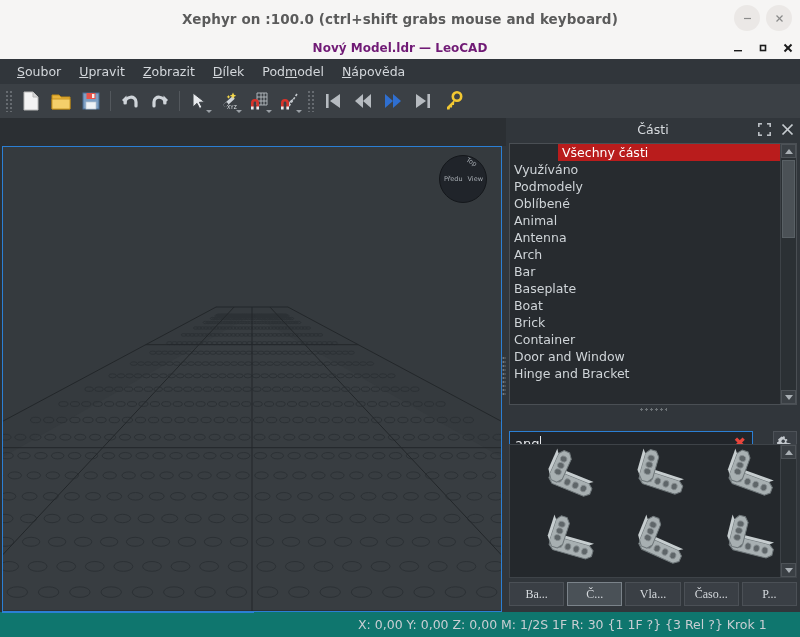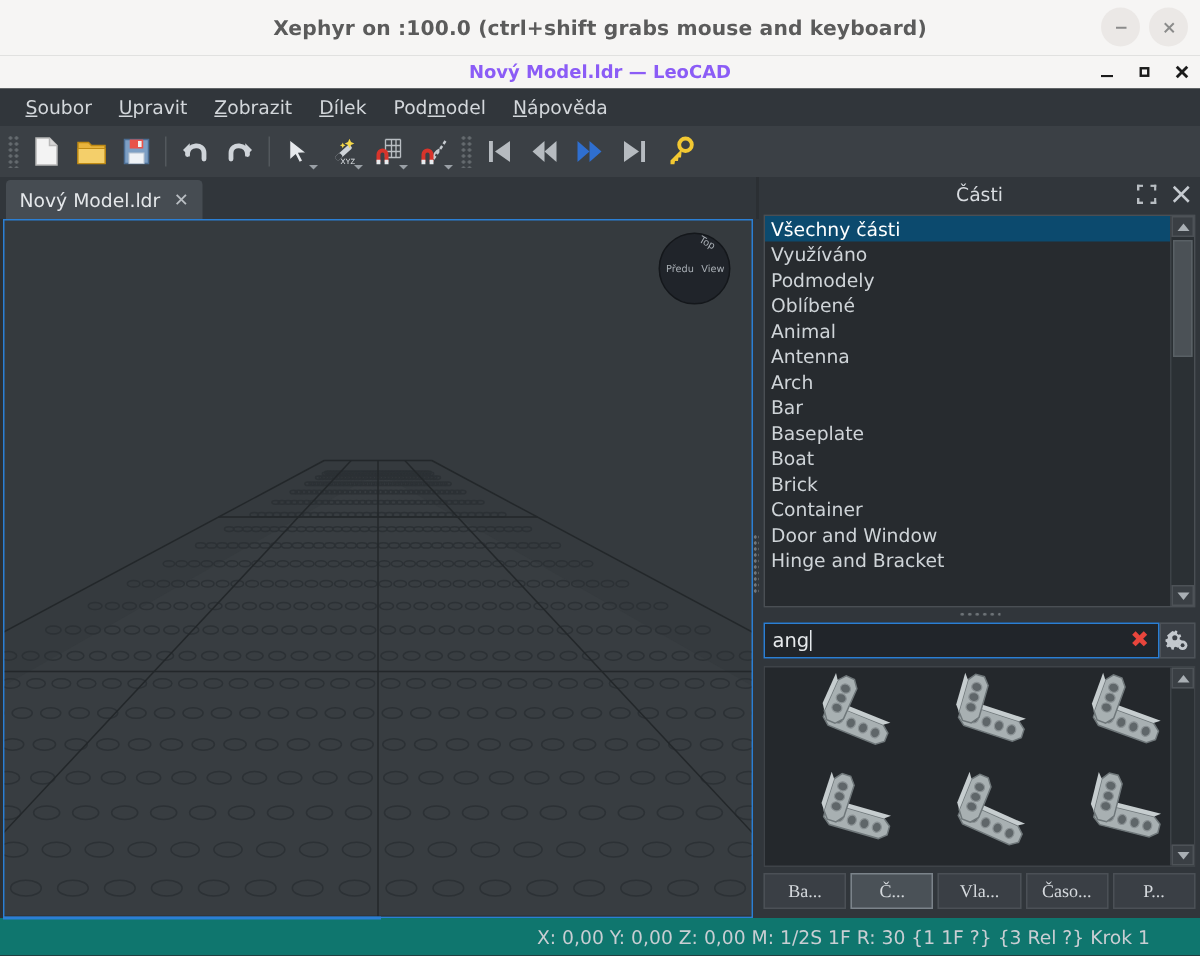--- a/index.html
+++ b/index.html
@@ -30,21 +30,21 @@
     color: #8b8b8b; font-size: 13px; line-height: 1;
   }
   .xe-btn svg { display:block; }
 
   
   .win-title {
     position: absolute; left: 0; top: 37px; width: 800px; height: 22px;
     background: #f6f5f4;
     display: flex; align-items: center; justify-content: center;
   }
-  .win-title-text { font-size: 12px; color: #8b5cf6; font-weight: bold; }
+  .win-title-text { font-size: 12px; color: #701a75; font-weight: bold; }
   .win-btns { position: absolute; right: 6px; top: 0; height: 22px; display: flex; align-items: center; gap: 13px; }
   .win-btns span { color: #1b1b1b; font-size: 11px; line-height: 1; display:flex; }
 
   
   .menubar {
     position: absolute; left: 0; top: 59px; width: 800px; height: 25px;
     background: #31363b;
     display: flex; align-items: center; padding-left: 8px; box-sizing: border-box;
   }
   .menu-item {
@@ -127,21 +127,21 @@
   .cat-list-wrap {
     position: absolute; left: 3px; top: 25px; width: 288px; height: 262px;
     background: #272b2f; border: 1px solid #4a4f54; box-sizing: border-box;
     display: flex;
   }
   .cat-list { flex: 1; overflow: hidden; padding-top: 0px; }
   .cat-item {
     font-size: 12.5px; color: #cfd4d8; height: 17px; line-height: 17px;
     padding-left: 4px; white-space: nowrap;
   }
-  .cat-item.sel { background: #0c4a6e; color: #ffffff; }
+  .cat-item.sel { background: #b91c1c; color: #ffffff; margin-left: 48px; }
 
   .vscroll {
     width: 15px; background: #2b3034; border-left: 1px solid #3d4247;
     position: relative;
   }
   .vs-btn {
     height: 14px; background: #3a3f44; border: 1px solid #4d5257; box-sizing: border-box;
     display: flex; align-items: center; justify-content: center;
   }
   .vs-btn.bot { position: absolute; bottom: 0; left: 0; right: 0; }
@@ -156,22 +156,22 @@
     position: absolute; left: 0; top: 288px; width: 294px; height: 7px;
     display: flex; align-items: center; justify-content: center;
   }
   .h-grip i {
     display:block; width: 28px; height: 3px;
     background-image: radial-gradient(circle, #6d7377 1px, transparent 1.2px);
     background-size: 5px 3px;
   }
 
   .search-row {
-    position: absolute; left: 3px; top: 296px; width: 288px; height: 26px;
-    display: flex; align-items: center; gap: 0;
+    position: absolute; left: 3px; top: 312px; width: 288px; height: 26px;
+    display: flex; align-items: center; gap: 20px;
   }
   .search-box {
     flex: 1; height: 24px; background: #21252a;
     border: 1px solid #2b7fd4; box-sizing: border-box;
     display: flex; align-items: center; padding: 0 5px; position: relative;
   }
   .search-val { font-size: 13px; color: #e6e9ec; }
   .caret-bar {
     width: 1px; height: 14px; background: #e6e9ec; margin-left: 1px;
   }
@@ -378,26 +378,20 @@
       </svg>
     </div>
     <div class="tb-btn">
       <svg width="22" height="22" viewBox="0 0 22 22">
         <circle cx="15" cy="6.5" r="4.2" fill="none" stroke="#f2c832" stroke-width="2.6"></circle>
         <path d="M12.6 9.4 L5 17 L5 19.5 L7.6 19.5 L8 17.4 L10 17.4 L10.3 15 L12 15 Z" fill="#f2c832"></path>
       </svg>
     </div>
   </div>
 
-  <div class="doc-tabbar">
-    <div class="doc-tab">
-      <span class="doc-tab-label">Nový Model.ldr</span>
-      <span class="doc-tab-close">✕</span>
-    </div>
-  </div>
 
   <div class="viewport">
     <svg width="498" height="464" viewBox="0 0 498 464" style="position:absolute;left:0;top:0;">
       <defs>
         <radialGradient id="stud" cx="50%" cy="50%" r="50%">
           <stop offset="0%" stop-color="#3b4044"></stop>
           <stop offset="100%" stop-color="#33383c"></stop>
         </radialGradient>
       </defs>
 

